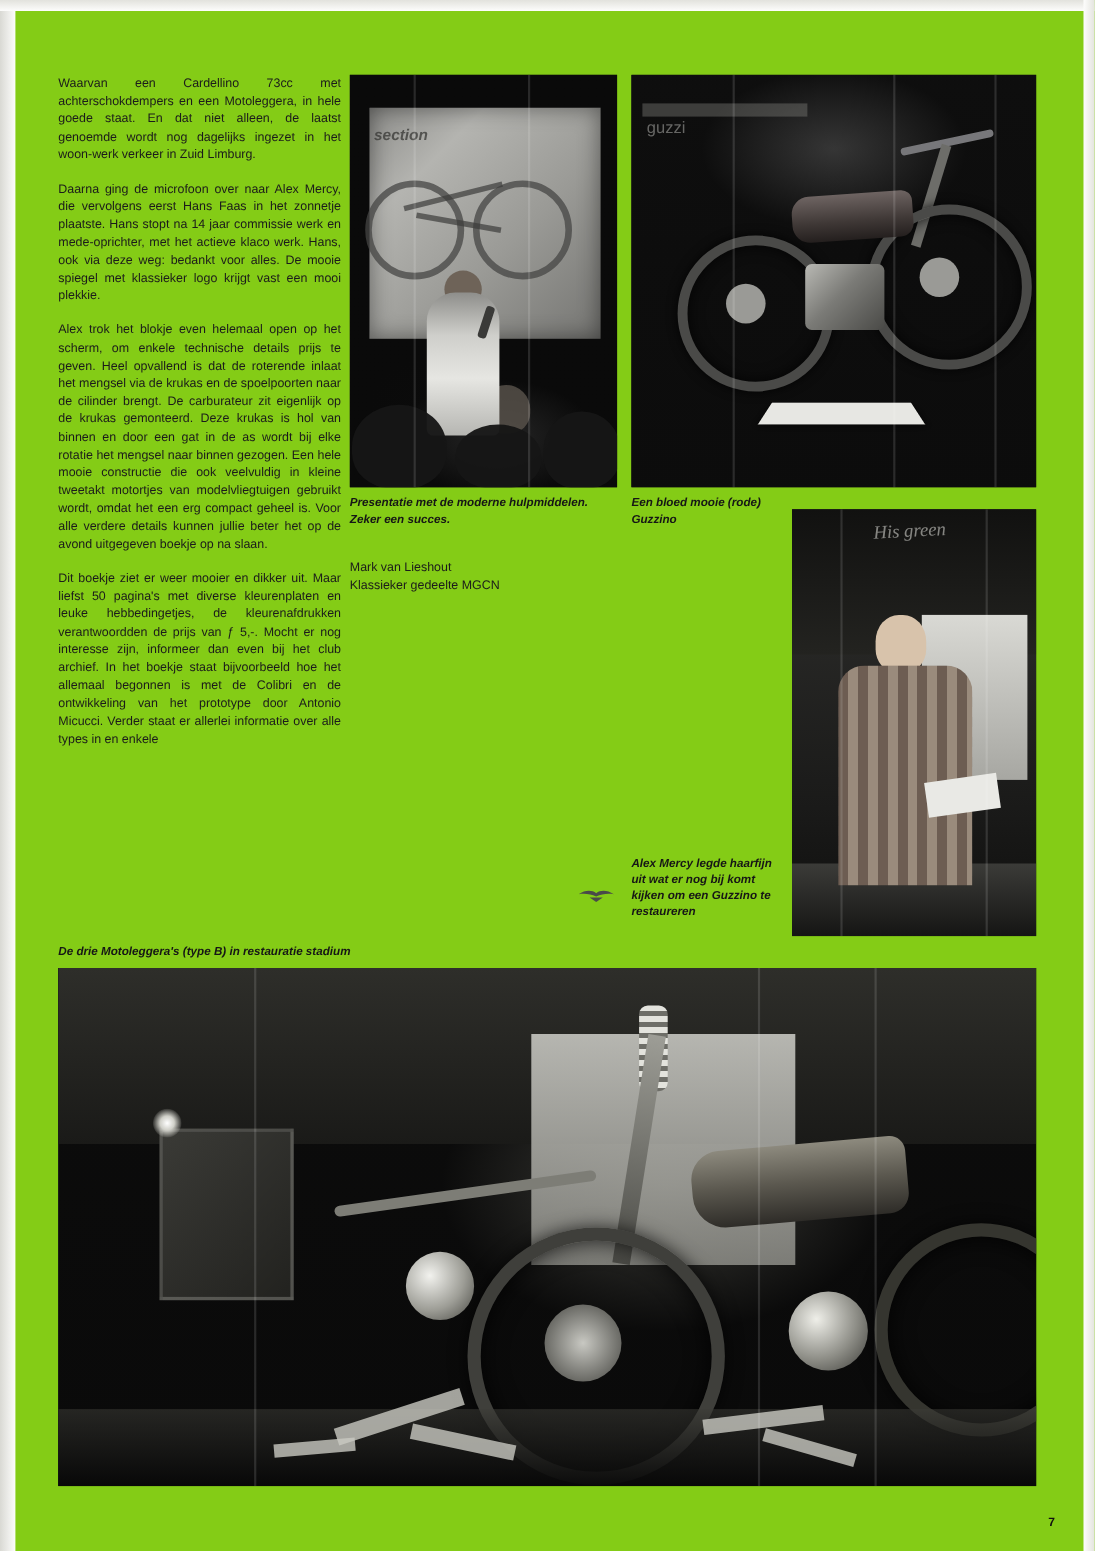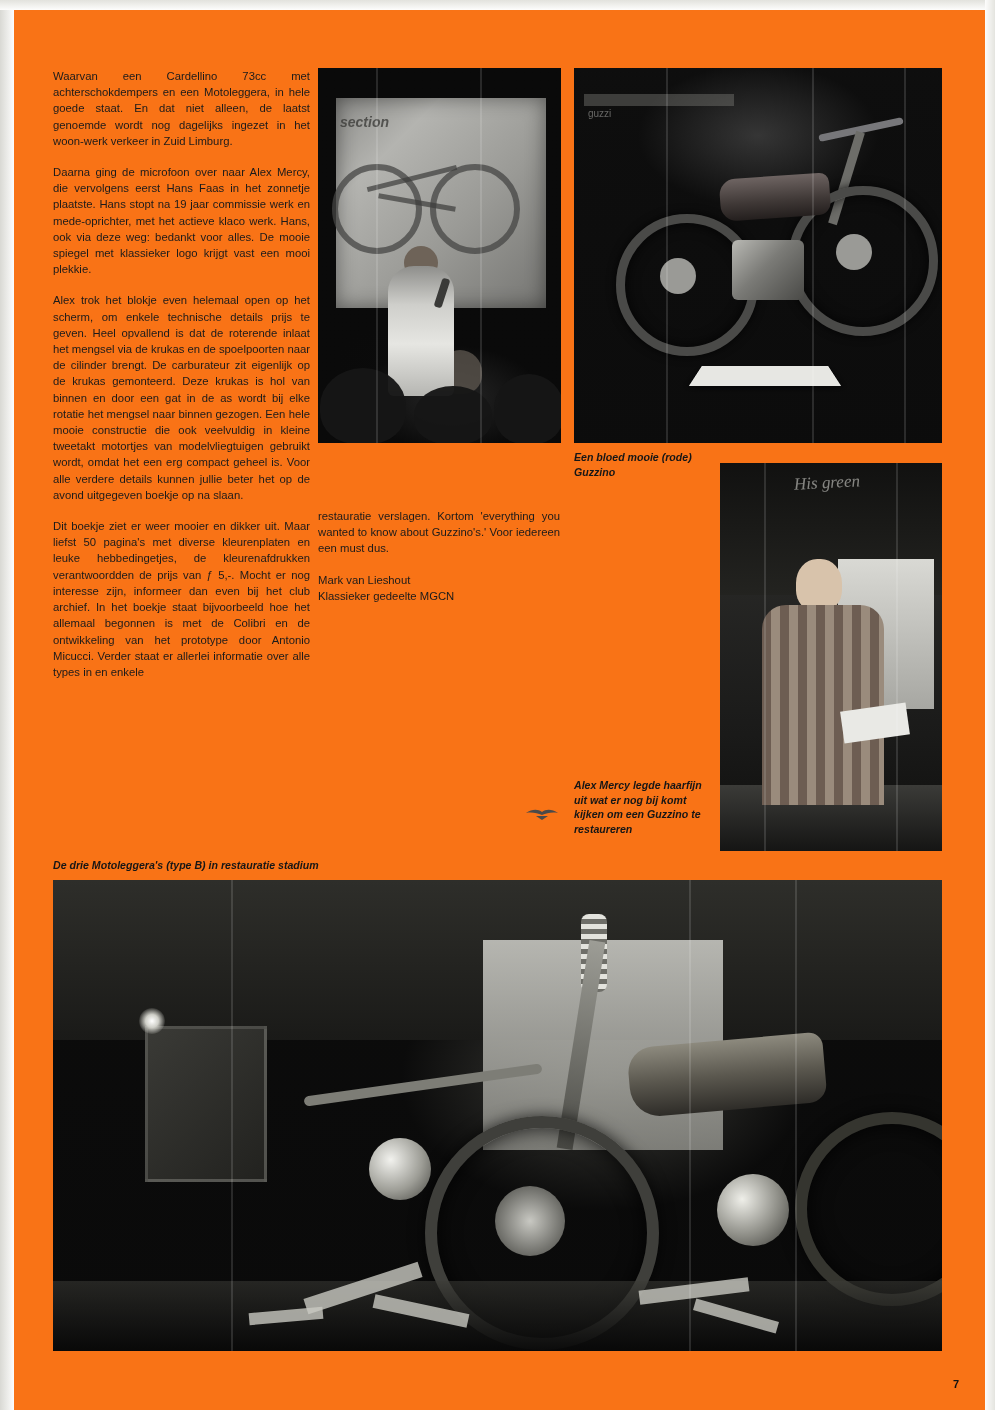--- a/index.html
+++ b/index.html
@@ -12,21 +12,21 @@
     height: 1410px;
     position: relative;
     font-family: "Liberation Sans", sans-serif;
     color: #1a1a1a;
     overflow: hidden;
   }
 
   .page {
     position: absolute;
     inset: 0;
-    background: #f97316;
+    background: #84cc16;
   }
 
   
   .scan-edge-left {
     position: absolute;
     left: 0; top: 0; bottom: 0;
     width: 14px;
     background: linear-gradient(to right, #d9d9d4, #fdfdfc);
   }
   .scan-edge-top {
@@ -203,21 +203,21 @@
     box-shadow: 0 4px 12px rgba(0,0,0,.6);
   }
   #photo-guzzino .shelf {
     position: absolute;
     left: 10px; top: 26px; width: 150px; height: 12px;
     background: rgba(120,120,116,.45);
   }
   #photo-guzzino .shelf-lbl {
     position: absolute;
     left: 14px; top: 40px;
-    font-size: 10px;
+    font-size: 15px;
     color: rgba(190,190,185,.5);
   }
 
   
   #photo-alex {
     left: 720px; top: 463px; width: 222px; height: 388px;
   }
   #photo-alex .inner {
     background:
       linear-gradient(to bottom, #1d1d1c 0%, #2a2a28 20%, #1a1a19 70%, #0e0e0d 100%);
@@ -411,27 +411,26 @@
 <body>
 
 <div class="page">
 
   <div class="scan-edge-left"></div>
   <div class="scan-edge-top"></div>
   <div class="scan-edge-right"></div>
 
   <div class="col col-left">
     <p>Waarvan een Cardellino 73cc met achterschokdempers en een Motoleggera, in hele goede staat. En dat niet alleen, de laatst genoemde wordt nog dagelijks ingezet in het woon-werk verkeer in Zuid Limburg.</p>
-    <p>Daarna ging de microfoon over naar Alex Mercy, die vervolgens eerst Hans Faas in het zonnetje plaatste. Hans stopt na 19 jaar commissie werk en mede-oprichter, met het actieve klaco werk. Hans, ook via deze weg: bedankt voor alles. De mooie spiegel met klassieker logo krijgt vast een mooi plekkie.</p>
+    <p>Daarna ging de microfoon over naar Alex Mercy, die vervolgens eerst Hans Faas in het zonnetje plaatste. Hans stopt na 14 jaar commissie werk en mede-oprichter, met het actieve klaco werk. Hans, ook via deze weg: bedankt voor alles. De mooie spiegel met klassieker logo krijgt vast een mooi plekkie.</p>
     <p>Alex trok het blokje even helemaal open op het scherm, om enkele technische details prijs te geven. Heel opvallend is dat de roterende inlaat het mengsel via de krukas en de spoelpoorten naar de cilinder brengt. De carburateur zit eigenlijk op de krukas gemonteerd. Deze krukas is hol van binnen en door een gat in de as wordt bij elke rotatie het mengsel naar binnen gezogen. Een hele mooie constructie die ook veelvuldig in kleine tweetakt motortjes van modelvliegtuigen gebruikt wordt, omdat het een erg compact geheel is. Voor alle verdere details kunnen jullie beter het op de avond uitgegeven boekje op na slaan.</p>
     <p>Dit boekje ziet er weer mooier en dikker uit. Maar liefst 50 pagina's met diverse kleurenplaten en leuke hebbedingetjes, de kleurenafdrukken verantwoordden de prijs van ƒ 5,-. Mocht er nog interesse zijn, informeer dan even bij het club archief. In het boekje staat bijvoorbeeld hoe het allemaal begonnen is met de Colibri en de ontwikkeling van het prototype door Antonio Micucci. Verder staat er allerlei informatie over alle types in en enkele</p>
   </div>
 
   <div class="col col-mid">
-    <p>restauratie verslagen. Kortom 'everything you wanted to know about Guzzino's.' Voor iedereen een must dus.</p>
     <p style="margin-bottom:0">Mark van Lieshout</p>
     <p>Klassieker gedeelte MGCN</p>
   </div>
 
   <svg class="logo-eagle" viewBox="0 0 36 16">
     <path d="M2 7 C8 3, 14 3, 18 6 C22 3, 28 3, 34 7 C28 6, 23 7, 18 9 C13 7, 8 6, 2 7 Z" fill="#4a4a4a"></path>
     <path d="M12 10 L24 10 L18 14 Z" fill="#4a4a4a"></path>
   </svg>
 
   <div class="photo" id="photo-presentation">
@@ -507,19 +506,20 @@
       <div class="b-floorjunk j2"></div>
       <div class="b-floorjunk j3"></div>
       <div class="b-floorjunk j4"></div>
       <div class="b-floorjunk j5"></div>
       <div class="streak" style="left:178px"></div>
       <div class="streak" style="left:636px"></div>
       <div class="streak" style="left:742px"></div>
     </div>
   </div>
 
+  <div class="caption" id="cap-presentation">Presentatie met de moderne hulpmiddelen. Zeker een succes.</div>
   <div class="caption" id="cap-guzzino">Een bloed mooie (rode) Guzzino</div>
   <div class="caption" id="cap-bottom">De drie Motoleggera's (type B) in restauratie stadium</div>
   <div class="caption" id="cap-alex">Alex Mercy legde haarfijn uit wat er nog bij komt kijken om een Guzzino te restaureren</div>
 
   <div class="page-number">7</div>
 
 </div>
 
 </body></html>

